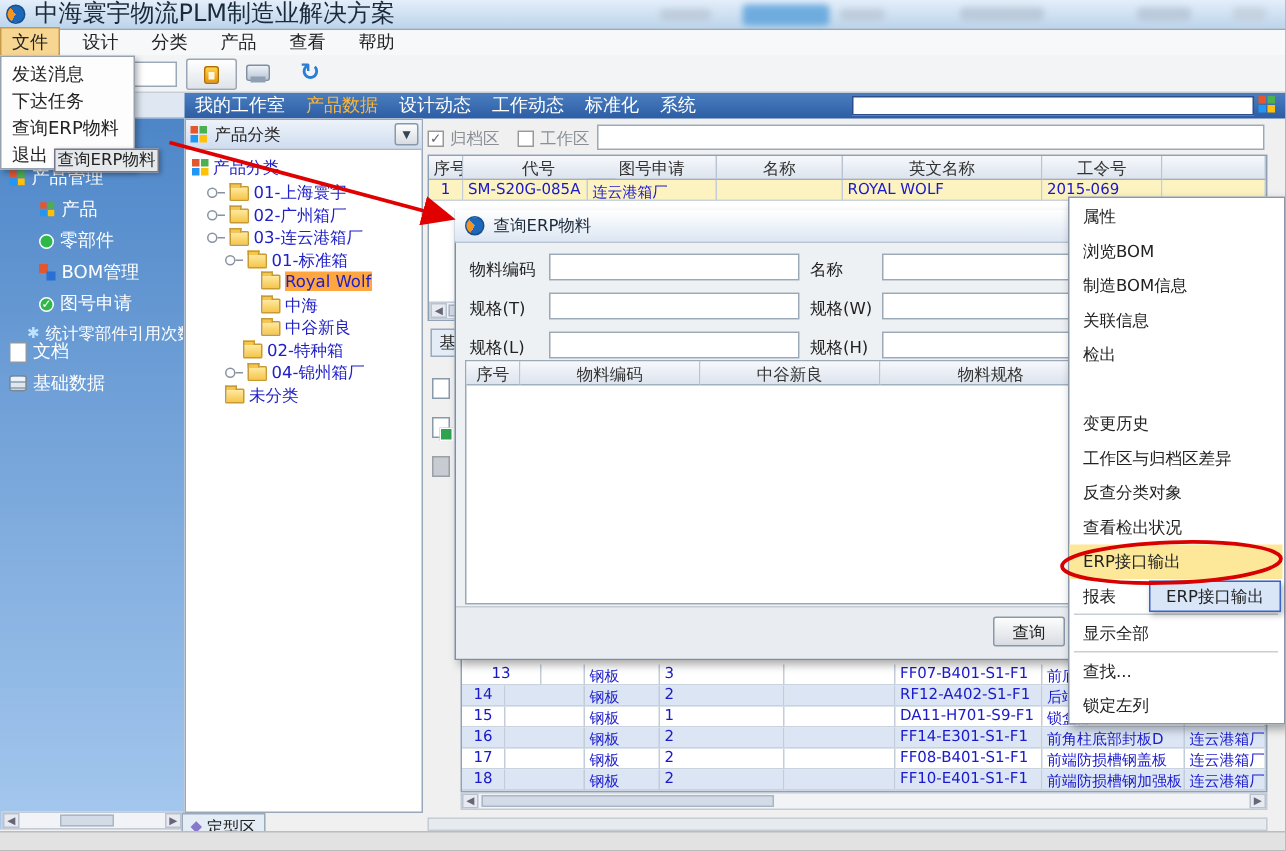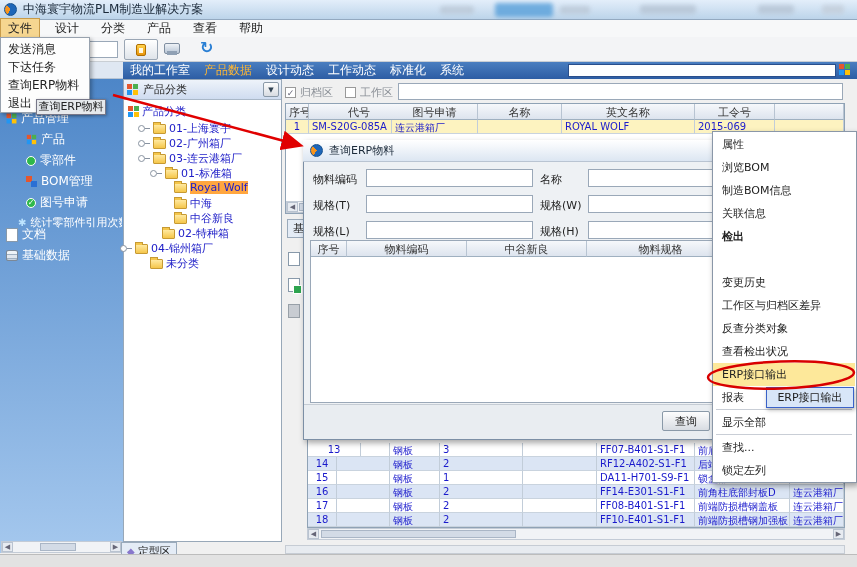--- a/index.html
+++ b/index.html
@@ -114,21 +114,21 @@
     font-size:11px; line-height:19px; text-align:center; box-shadow:1px 2px 4px rgba(0,0,0,.3); }
   svg.anno { position:absolute; left:0; top:0; pointer-events:none; }
 </style>
 </head>
 <body>
 
 <div id="app">
 
   <div class="abs titlebar">
     <span class="logo" style="margin:0 6px 0 4px;"></span>
-    <span class="txt" style="font-size:12px;color:#1b2a3a;">中海寰宇物流PLM制造业解决方案</span>
+    <span class="txt" style="font-size:16px;color:#1b2a3a;">中海寰宇物流PLM制造业解决方案</span>
   </div>
   <div class="abs blur" style="left:495px;top:3px;width:58px;height:14px;background:#4f9bd8;"></div>
   <div class="abs blur" style="left:440px;top:6px;width:34px;height:8px;background:#b9c6d4;"></div>
   <div class="abs blur" style="left:560px;top:6px;width:30px;height:8px;background:#b9c6d4;"></div>
   <div class="abs blur" style="left:640px;top:5px;width:56px;height:9px;background:#b4c2d2;"></div>
   <div class="abs blur" style="left:758px;top:5px;width:36px;height:9px;background:#b4c2d2;"></div>
   <div class="abs blur" style="left:822px;top:5px;width:22px;height:9px;background:#c2ccd8;"></div>
 
   <div class="abs menubar">
     <span class="mb-item open">文件</span>
@@ -289,21 +289,21 @@
     <span class="lbl">中海</span>
   </div>
   <div class="abs tree-row" style="left:174px;top:211px;">
     <span class="folder"></span>
     <span class="lbl">中谷新良</span>
   </div>
   <div class="abs tree-row" style="left:162px;top:226px;justify-content:space-between;">
     <span class="folder"></span>
     <span class="lbl">02-特种箱</span>
   </div>
-  <div class="abs tree-row" style="left:120px;top:241px;">
+  <div class="abs tree-row" style="left:150px;top:241px;">
     <span class="knobwrap">
         <span class="knob"></span>
         <span class="stem"></span>
       </span>
     <span class="folder"></span>
     <span class="lbl">04-锦州箱厂</span>
   </div>
   <div class="abs tree-row" style="left:150px;top:256px;">
     <span class="folder"></span>
     <span class="lbl">未分类</span>
@@ -455,21 +455,21 @@
     <div class="fm-item" style="top:38px;">查询ERP物料</div>
     <div class="fm-item" style="top:56px;">退出</div>
   </div>
   <div class="abs tooltip">查询ERP物料</div>
 
   <div class="abs ctxmenu"></div>
   <div class="abs cm-item" style="top:133px;">属性</div>
   <div class="abs cm-item" style="top:156px;">浏览BOM</div>
   <div class="abs cm-item" style="top:179px;">制造BOM信息</div>
   <div class="abs cm-item" style="top:202px;">关联信息</div>
-  <div class="abs cm-item" style="top:225px;font-weight:bold;">检出</div>
+  <div class="abs cm-item" style="top:225px;">检出</div>
   <div class="abs cm-item" style="top:271px;">变更历史</div>
   <div class="abs cm-item" style="top:294px;">工作区与归档区差异</div>
   <div class="abs cm-item" style="top:317px;">反查分类对象</div>
   <div class="abs cm-item" style="top:340px;">查看检出状况</div>
   <div class="abs cm-item hl" style="top:363px;">ERP接口输出</div>
   <div class="abs cm-item" style="top:386px;">报表</div>
   <div class="abs cm-sep" style="top:409px;"></div>
   <div class="abs cm-item" style="top:411px;">显示全部</div>
   <div class="abs cm-sep" style="top:434px;"></div>
   <div class="abs cm-item" style="top:436px;">查找...</div>

